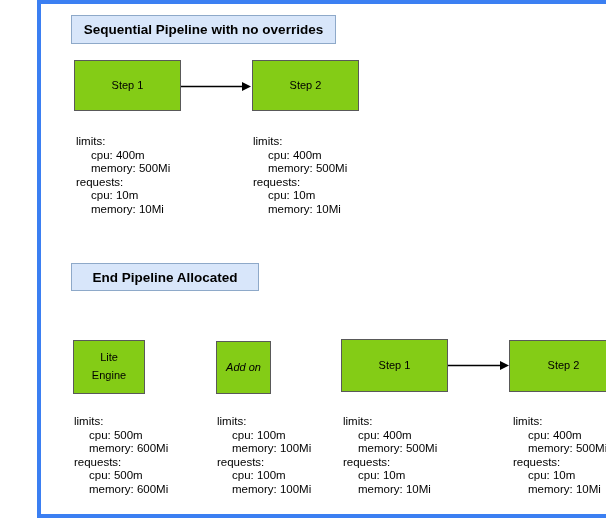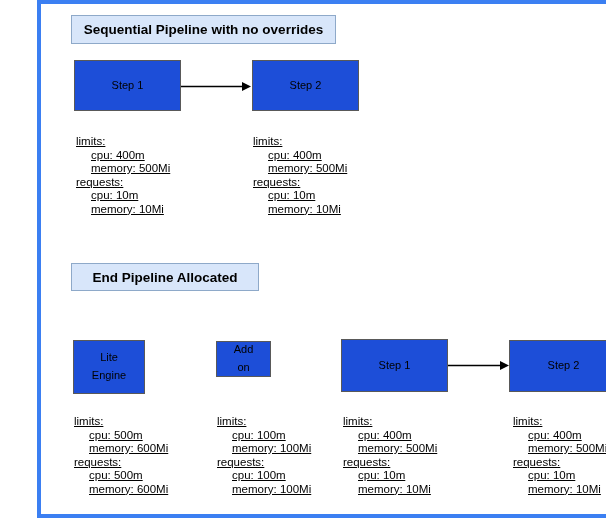--- a/index.html
+++ b/index.html
@@ -24,40 +24,40 @@
     display: flex;
     align-items: center;
     justify-content: center;
     font-size: 13.5px;
     font-weight: bold;
     white-space: nowrap;
   }
 
   .node {
     position: absolute;
-    background: #1d4ed8;
+    background: #84cc16;
     border: 1px solid var(--node-stroke, #595959);
     display: flex;
     align-items: center;
     justify-content: center;
     font-size: 11px;
     text-align: center;
     line-height: 1.6;
-    padding: 0 16px;
+    padding: 0 8px;
   }
 
   .arrow { position: absolute; overflow: visible; }
 
   .res {
     position: absolute;
     font-size: 11.5px;
     line-height: 13.5px;
     white-space: nowrap;
   }
-  .res .line { display: block; text-decoration: underline; }
+  .res .line { display: block; }
   .res .line.indent { padding-left: 15px; }
 </style>
 </head>
 <body>
 
 <div class="canvas">
 
   <div class="title-box" style="left:30px; top:11px; width:265px; height:29px;">Sequential Pipeline with no overrides</div>
 
   <div class="node" style="left:33px; top:56px; width:107px; height:51px;">
@@ -90,21 +90,21 @@
     <span class="line indent">cpu: 10m</span>
     <span class="line indent">memory: 10Mi</span>
   </div>
 
   <div class="title-box" style="left:30px; top:259px; width:188px; height:28px;">End Pipeline Allocated</div>
 
   <div class="node" style="left:32px; top:336px; width:72px; height:54px;">
     <span>Lite Engine</span>
   </div>
 
-  <div class="node" style="left:175px; top:337px; width:55px; height:36px;">
+  <div class="node" style="left:175px; top:337px; width:55px; height:53px;font-style:italic;">
     <span>Add on</span>
   </div>
 
   <div class="node" style="left:300px; top:335px; width:107px; height:53px;">
     <span>Step 1</span>
   </div>
 
   <svg class="arrow" style="left:407px; top:353px;" width="63" height="17">
     <line x1="0" y1="8.5" x2="52" y2="8.5" stroke="#000000" stroke-width="1.3"></line>
     <polygon points="52,4 61,8.5 52,13" fill="#000000"></polygon>

